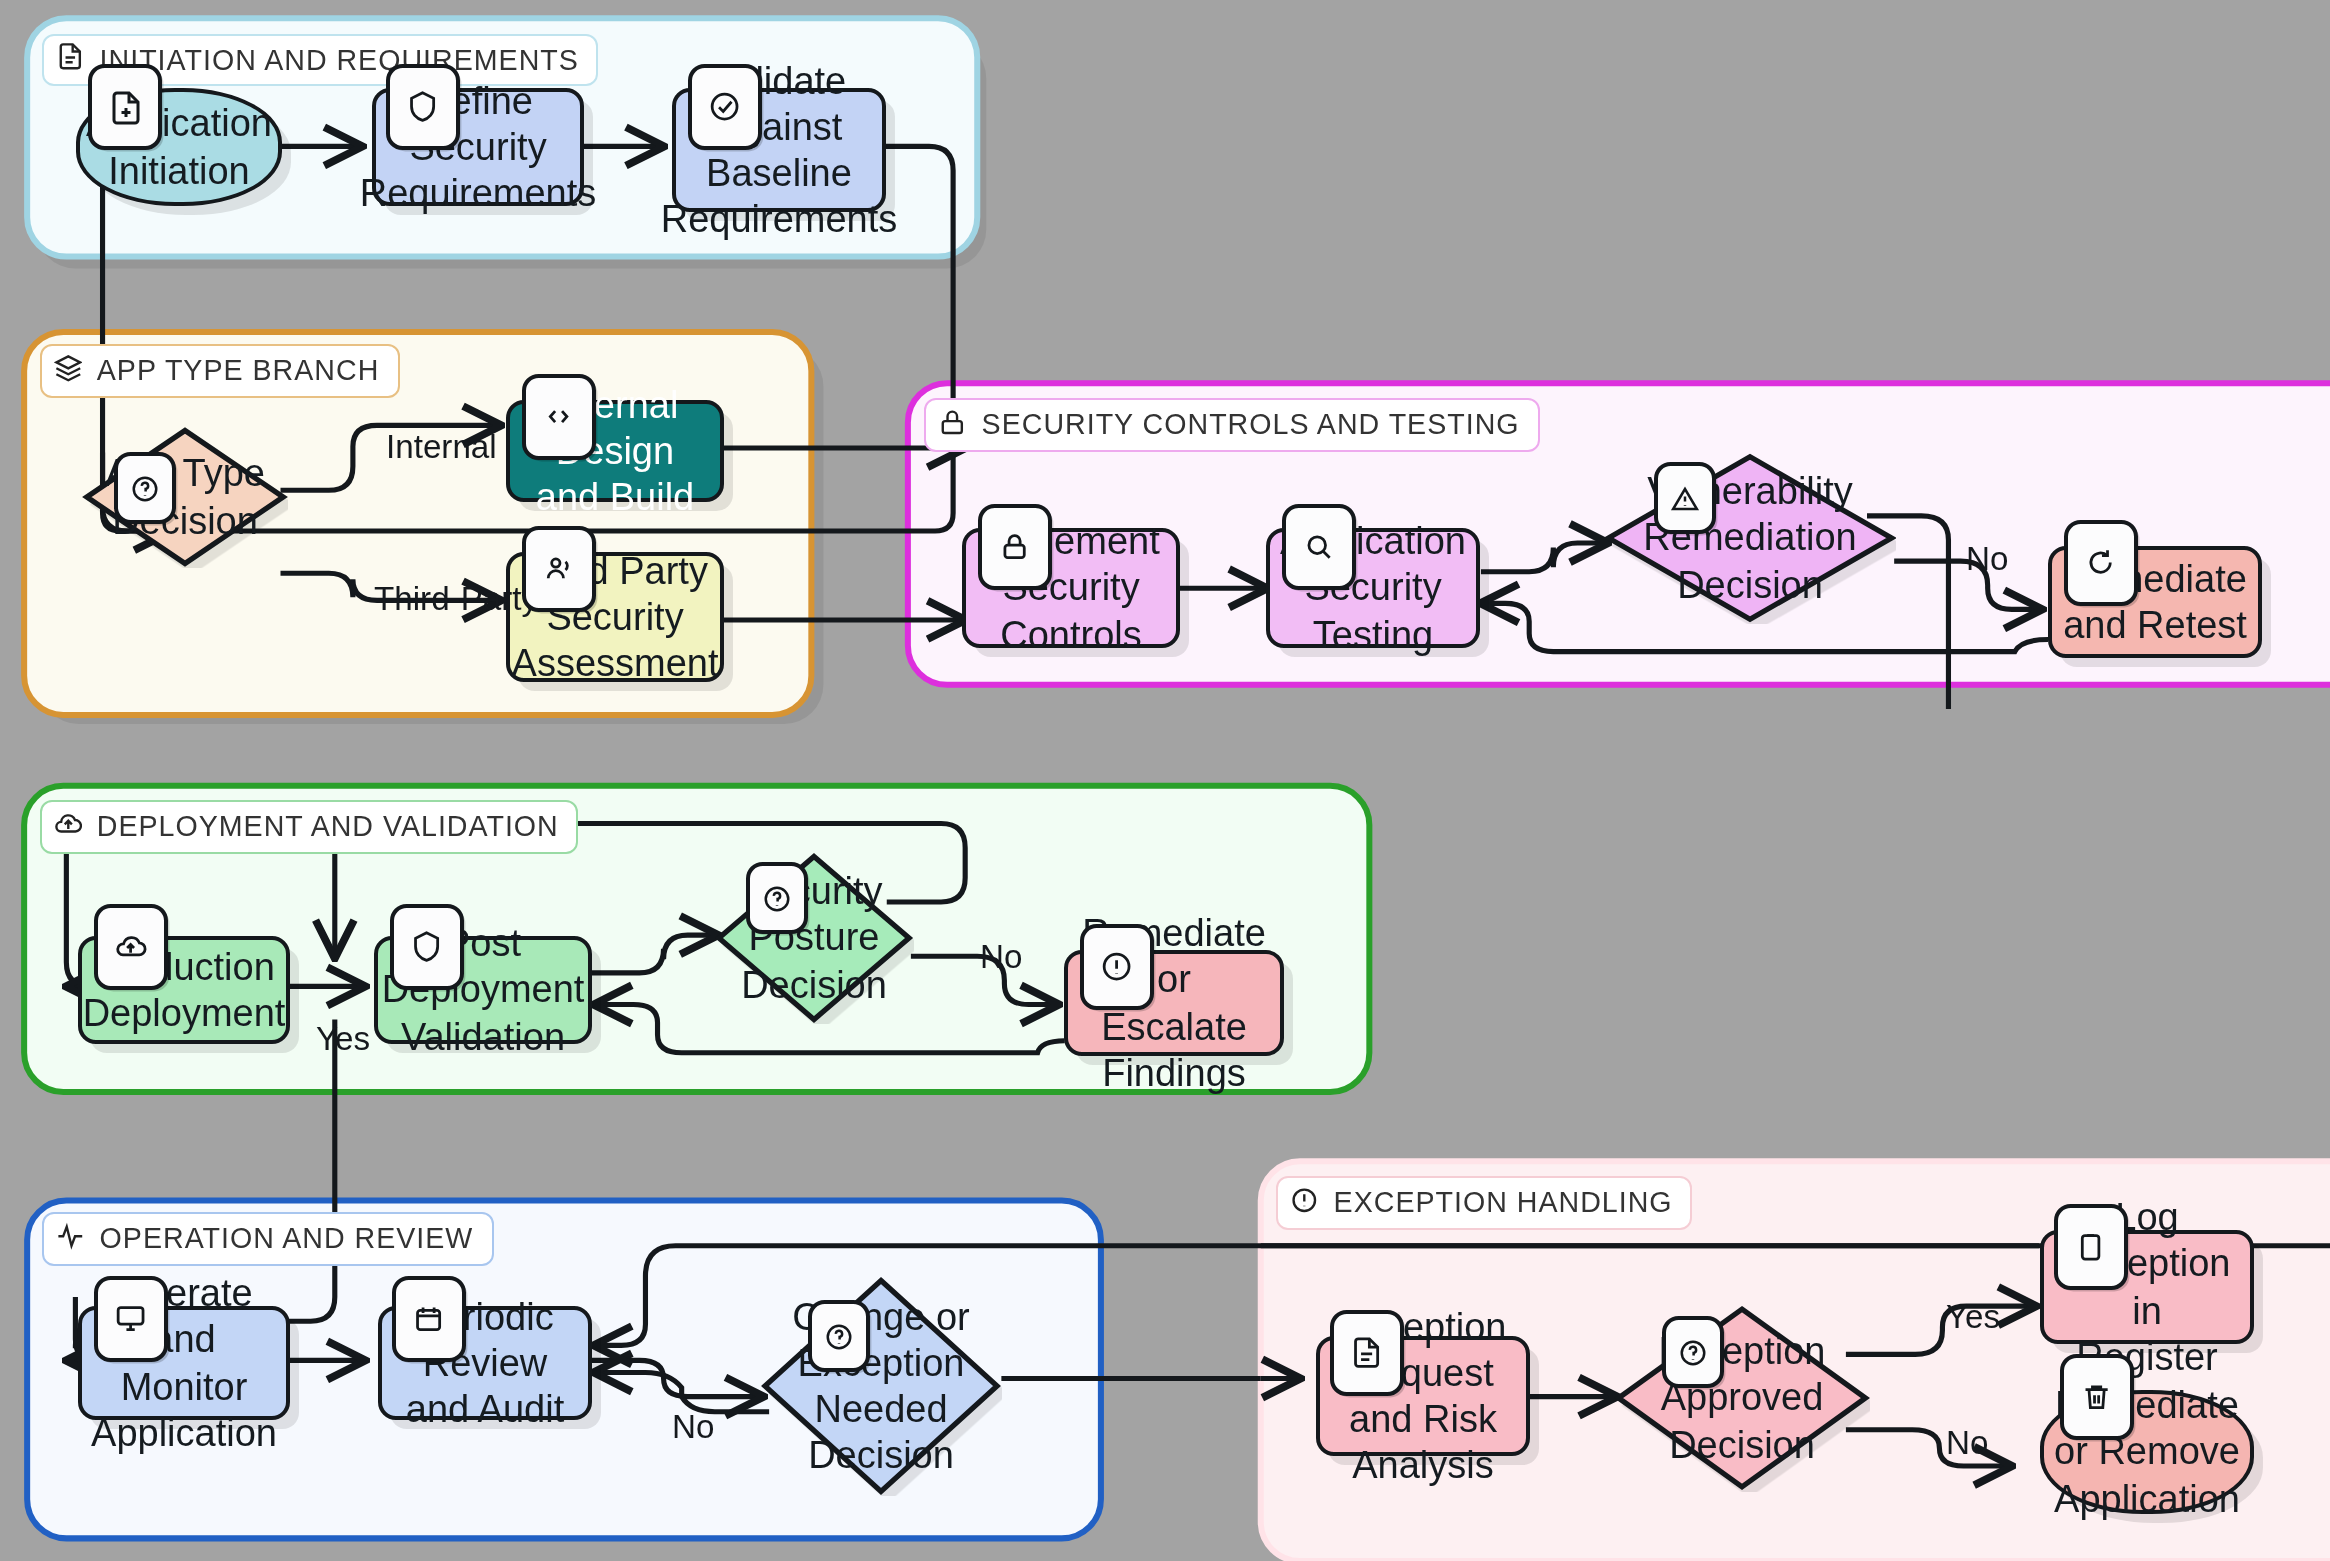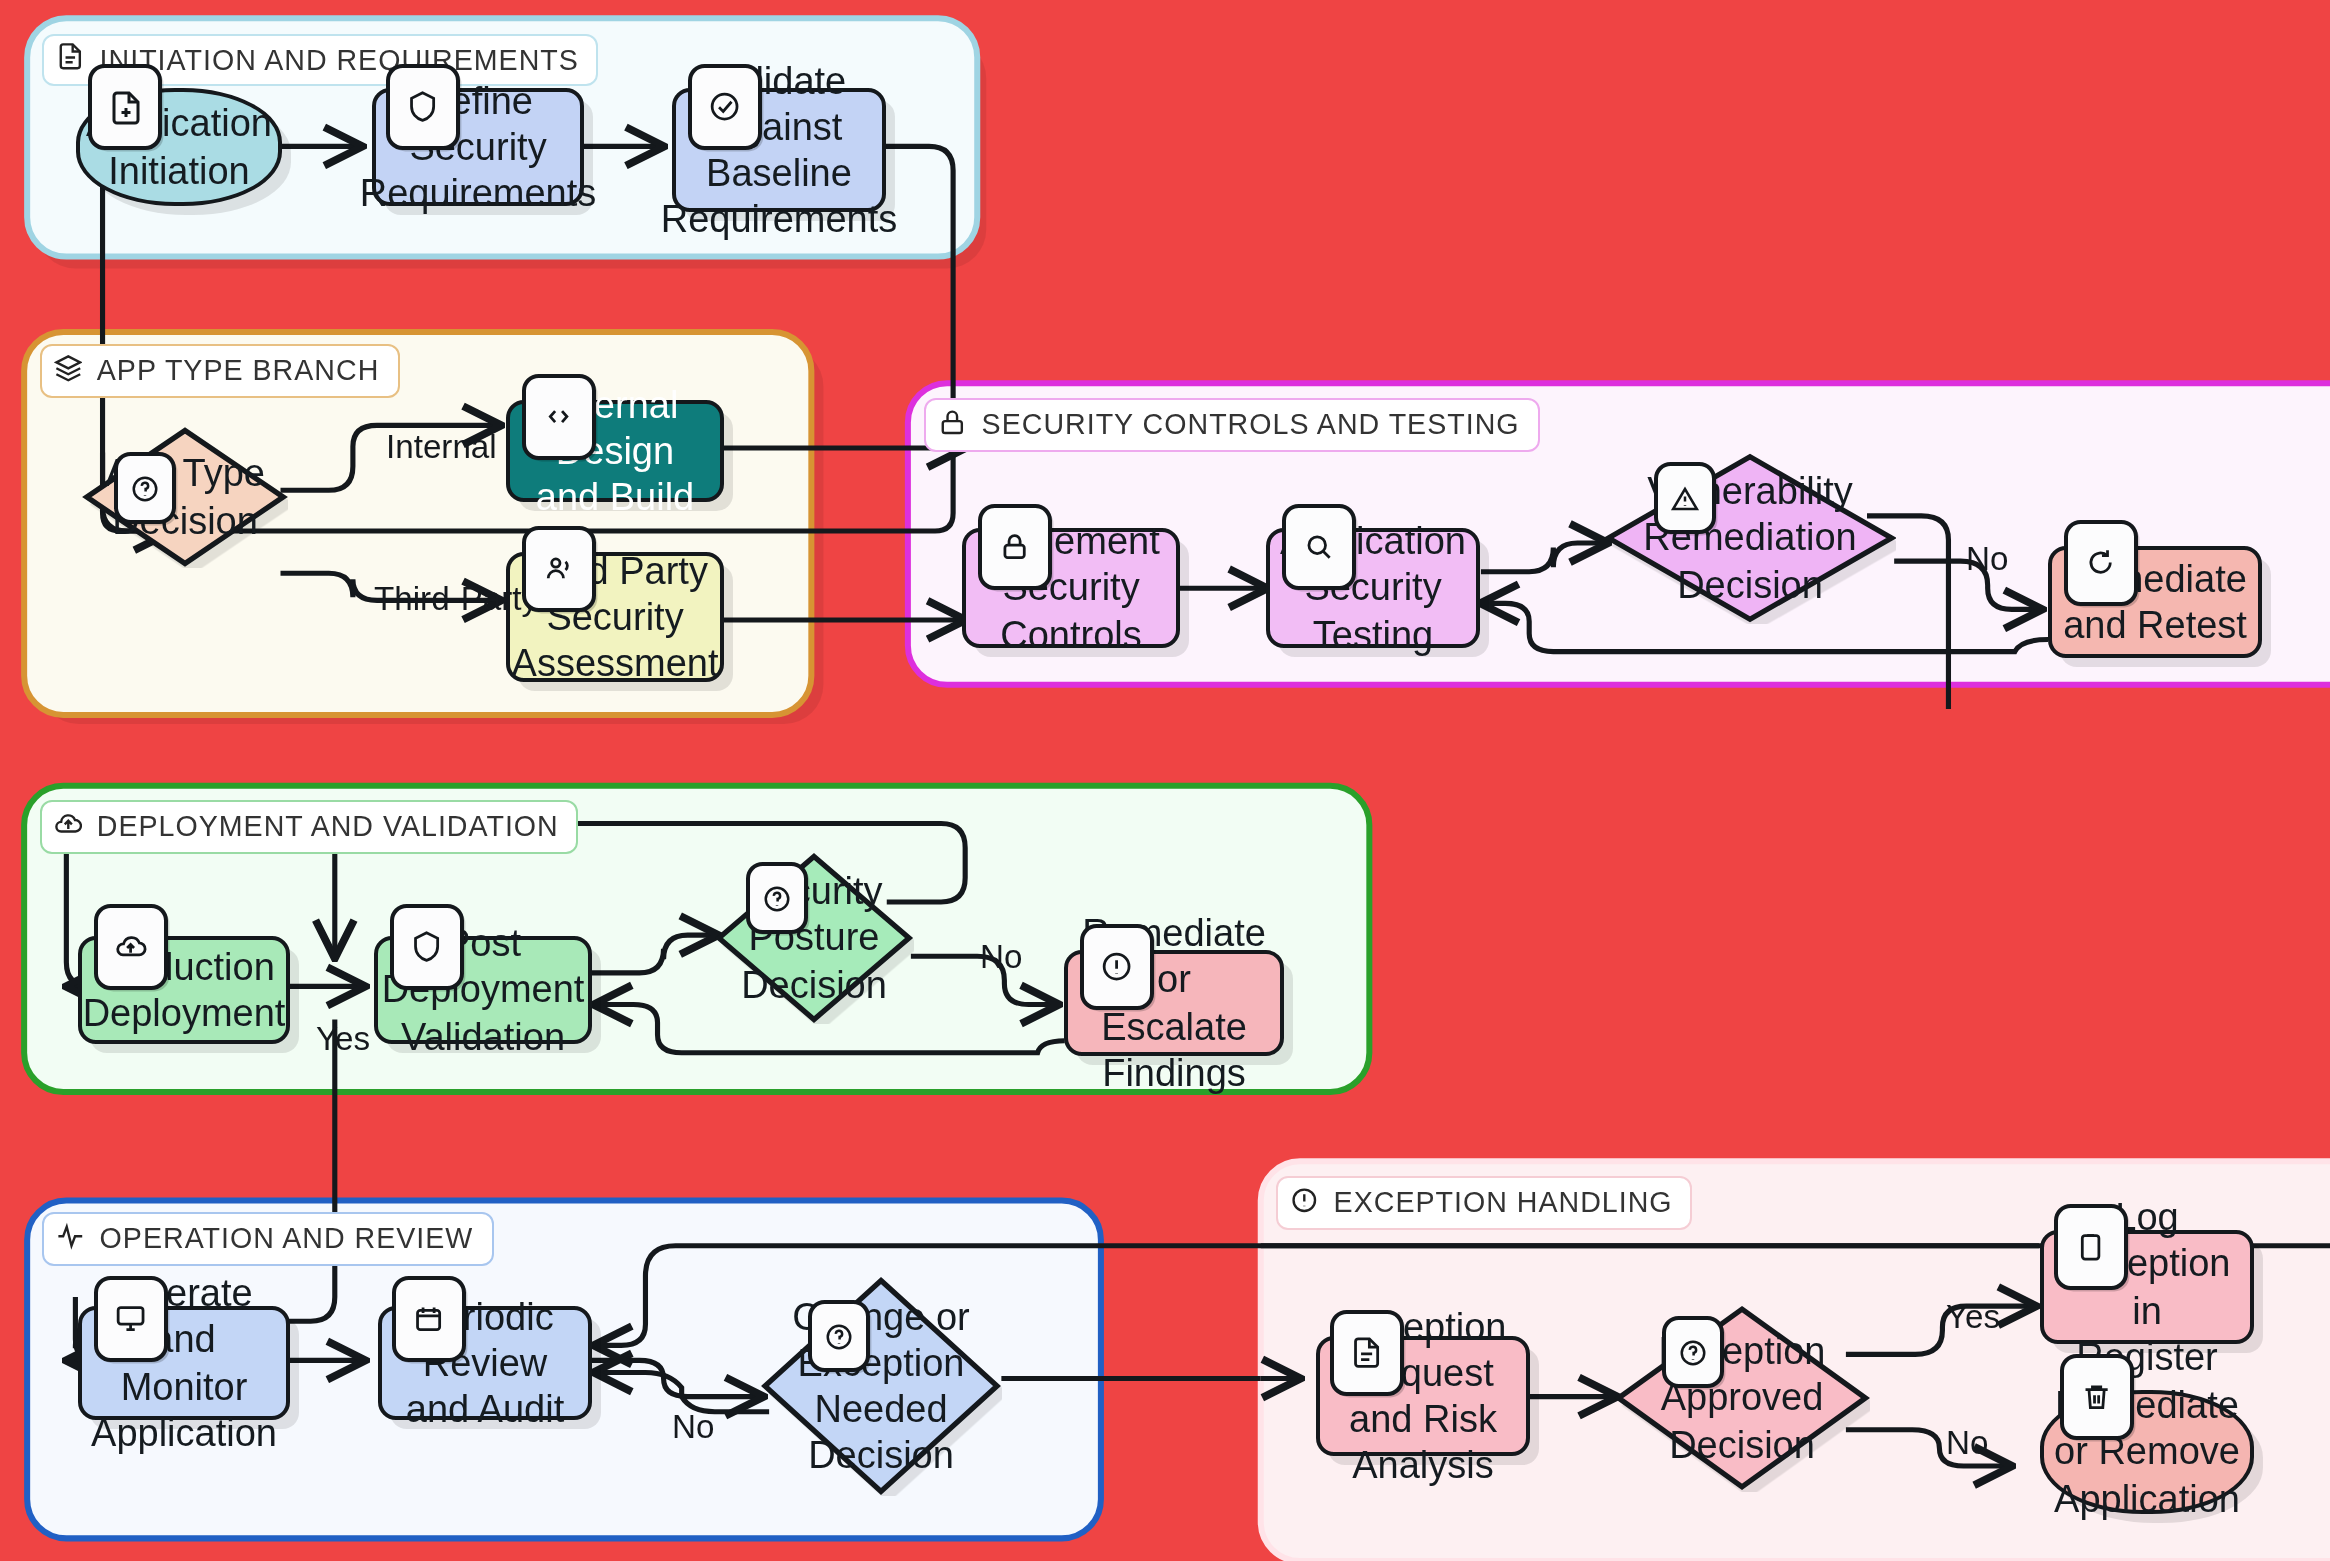--- a/index.html
+++ b/index.html
@@ -1,16 +1,16 @@
 <!DOCTYPE html>
 <html style="font-size:12px"><head>
 <meta charset="utf-8">
 <style>
   html,body{margin:0;padding:0;background:#000;}
-  #stage{position:relative;width:2330px;height:1561px;background:#ef4444;
+  #stage{position:relative;width:2330px;height:1561px;background:#a3a3a3;
          font-family:"Liberation Sans","DejaVu Sans",sans-serif;overflow:hidden;}
   svg.layer{position:absolute;left:0;top:0;width:2330px;height:1561px;overflow:visible;}
   .cluster-rect{stroke-width:4;rx:26;ry:26;}
   .cluster-label{position:absolute;display:flex;align-items:center;gap:7.5px;
       padding:3.8px 9px 3.8px 6px;border-radius:6px;border:1.5px solid;background:#fff;
       font-size:14.3px;letter-spacing:0.5px;color:#333;white-space:nowrap;z-index:6;}
   .cluster-label svg{flex:0 0 auto;}
   .node{position:absolute;box-sizing:border-box;display:flex;align-items:center;
         justify-content:center;text-align:center;border:2.6px solid #14181c;
         color:#151b20;font-size:19px;line-height:1.22;z-index:4;

